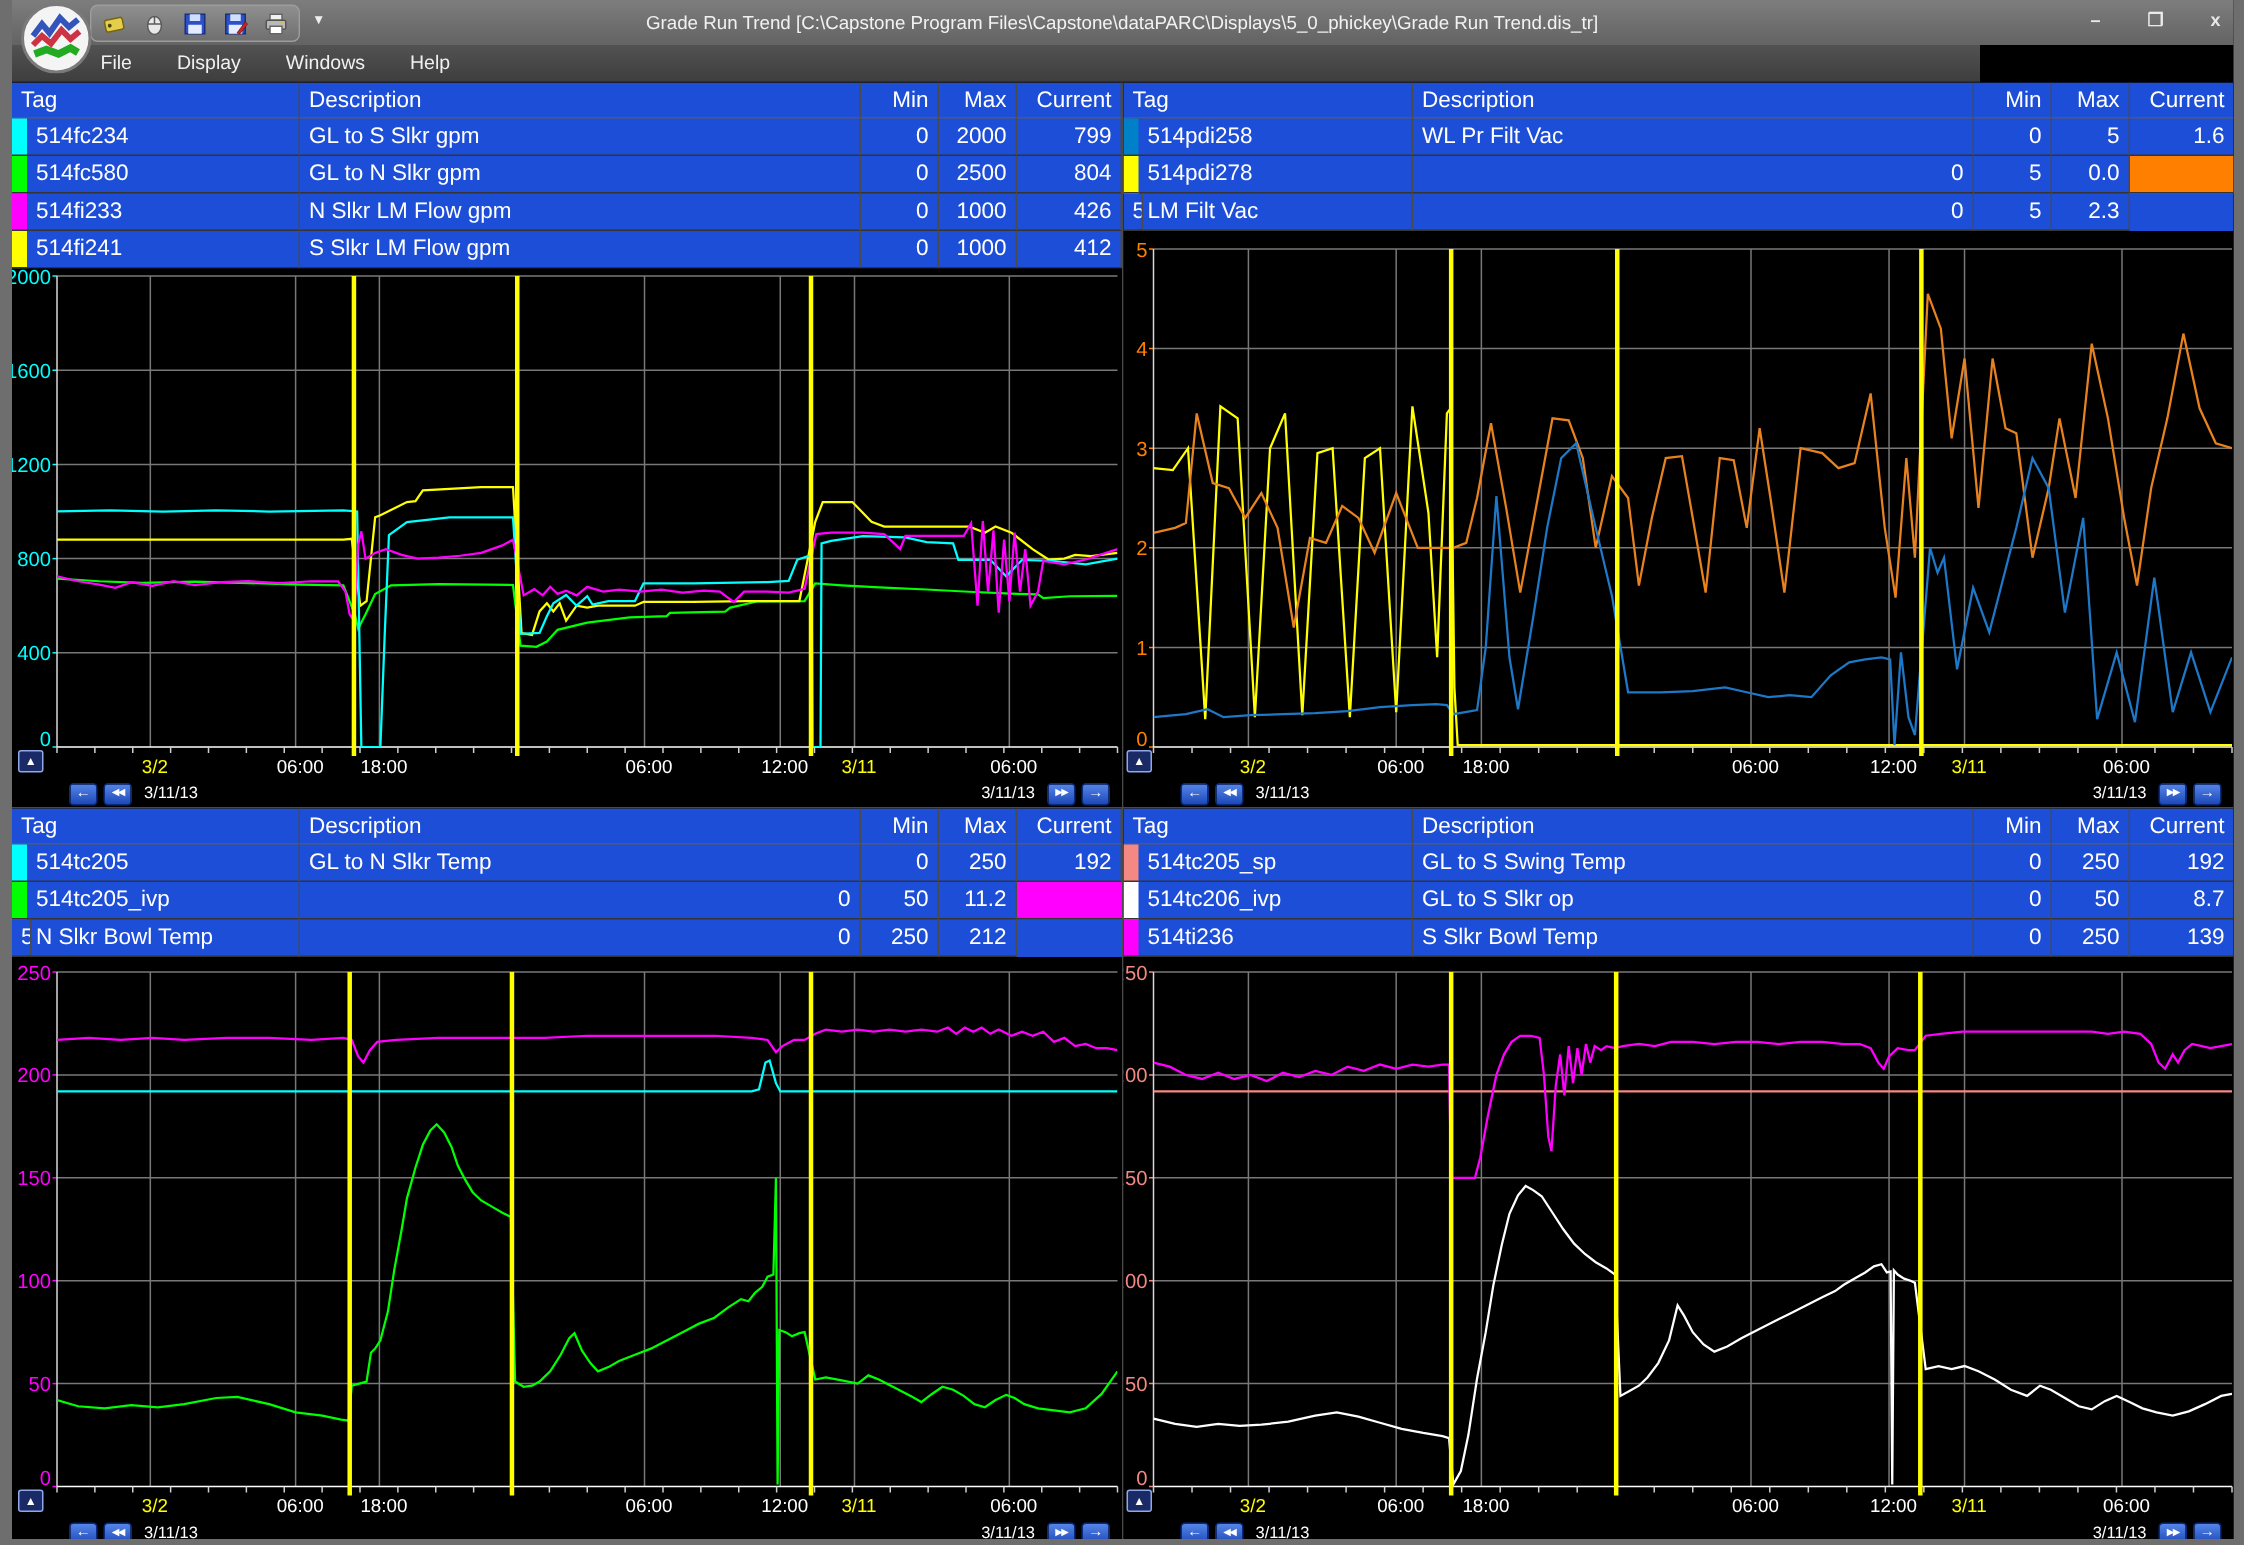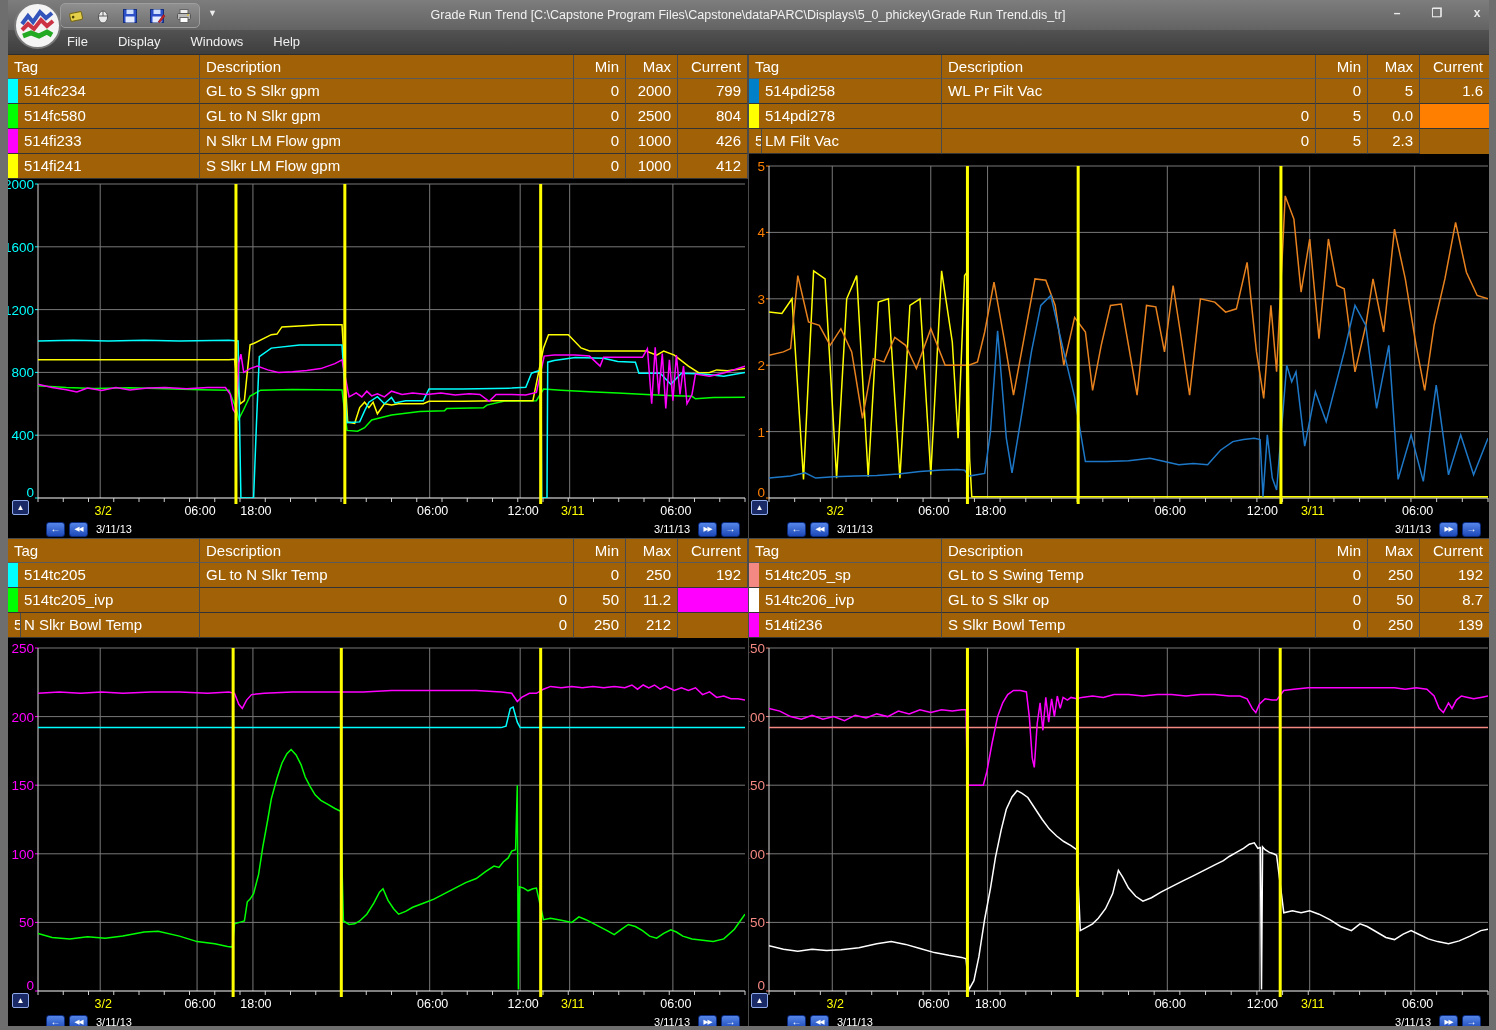--- a/index.html
+++ b/index.html
@@ -3,21 +3,21 @@
 <meta charset="utf-8">
 <style>
   html,body{margin:0;padding:0;background:#222;}
   *{box-sizing:border-box;}
   .window{position:relative;width:1496px;height:1030px;background:#000;
     font-family:"Liberation Sans",sans-serif;overflow:hidden;
     border-left:8px solid #6e6e6e;border-right:7px solid #6e6e6e;border-bottom:4px solid #6e6e6e;}
   
   .titlebar{position:absolute;left:-8px;top:0;width:1496px;height:30px;
     background:linear-gradient(#7d7d7d,#636363);z-index:30;}
-  .menubar{position:absolute;left:-8px;top:30px;width:1496px;height:25px;
+  .menubar{position:absolute;left:-8px;top:30px;width:1320px;height:25px;
     background:linear-gradient(#525252,#3e3e3e);z-index:29;border-bottom:1px solid #2e2e2e;}
   .app-logo{position:absolute;left:6px;top:2px;width:47px;height:47px;z-index:40;}
   .toolbar-box{position:absolute;left:60px;top:3px;height:25px;padding:2px 6px;
     background:linear-gradient(#8f8f8f,#6f6f6f);border:1px solid #9d9d9d;border-radius:5px;
     display:flex;align-items:center;gap:9px;z-index:31;}
   .tb-icon{width:18px;height:18px;display:inline-block;}
   .tb-chevron{position:absolute;left:208px;top:8px;color:#eee;font-size:9px;z-index:31;}
   .title-text{position:absolute;left:0;top:0;width:100%;height:17px;line-height:30px;
     text-align:center;color:#f2f2f2;font-size:12.5px;white-space:nowrap;}
   .win-controls{position:absolute;right:6px;top:4px;display:flex;gap:14px;z-index:32;}
@@ -26,21 +26,21 @@
   .menu-item{display:inline-block;color:#f0f0f0;font-size:13px;padding:4px 15px;cursor:default;}
   .menu-item:first-child{margin-left:52px;}
   
   .content{position:absolute;left:0;top:55px;width:1481px;height:971px;background:#000;}
   .quadrant{position:absolute;overflow:hidden;}
   #q0{left:0;top:0;width:740px;height:483px;}
   #q1{left:740px;top:0;width:741px;height:483px;border-left:1px solid #4a4a4a;}
   #q2{left:0;top:483px;width:740px;height:488px;border-top:1px solid #4a4a4a;}
   #q3{left:740px;top:483px;width:741px;height:488px;border-left:1px solid #4a4a4a;border-top:1px solid #4a4a4a;}
   
-  .tag-table{display:grid;width:100%;background:#a16207;color:#fff;font-size:15px;}
+  .tag-table{display:grid;width:100%;background:#1d4ed8;color:#fff;font-size:15px;}
   .tt-cell{border-right:1px solid #4a4a4a;border-bottom:1px solid #343434;
     height:25px;line-height:24px;padding:0 6px;white-space:nowrap;overflow:hidden;}
   .tt-head{height:24px;line-height:23px;border-bottom:1px solid #5a5a5a;color:#fff;}
   .num{text-align:right;}
   .chip{padding:0;border-right:none;}
   
   .chart{position:absolute;left:0;width:100%;background:#000;}
   .chart svg{display:block;}
   .nav-row{position:absolute;display:flex;justify-content:space-between;align-items:center;height:16px;}
   .nav-group{display:flex;align-items:center;gap:4px;}

